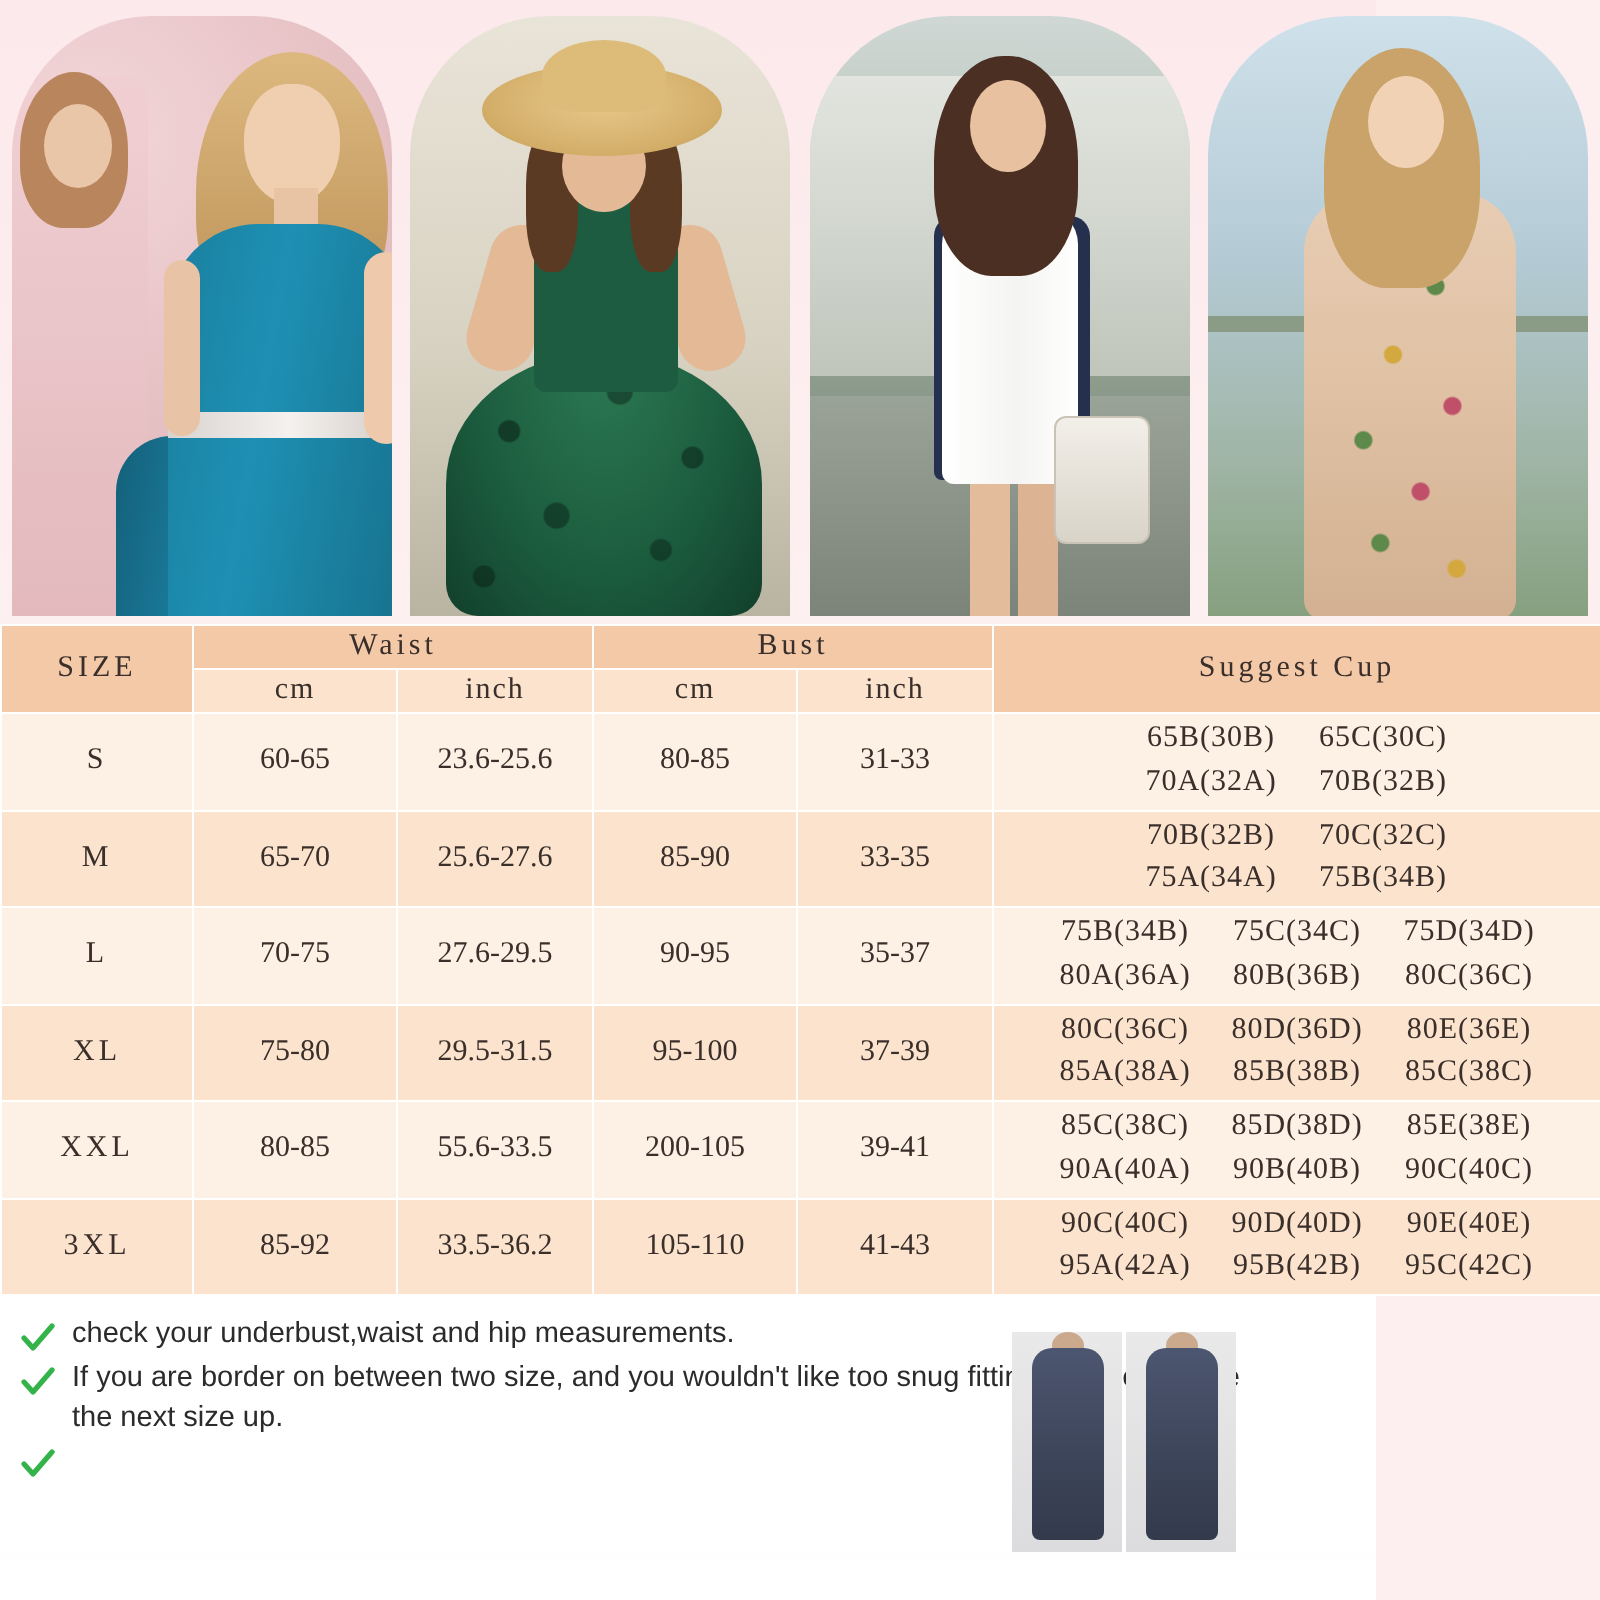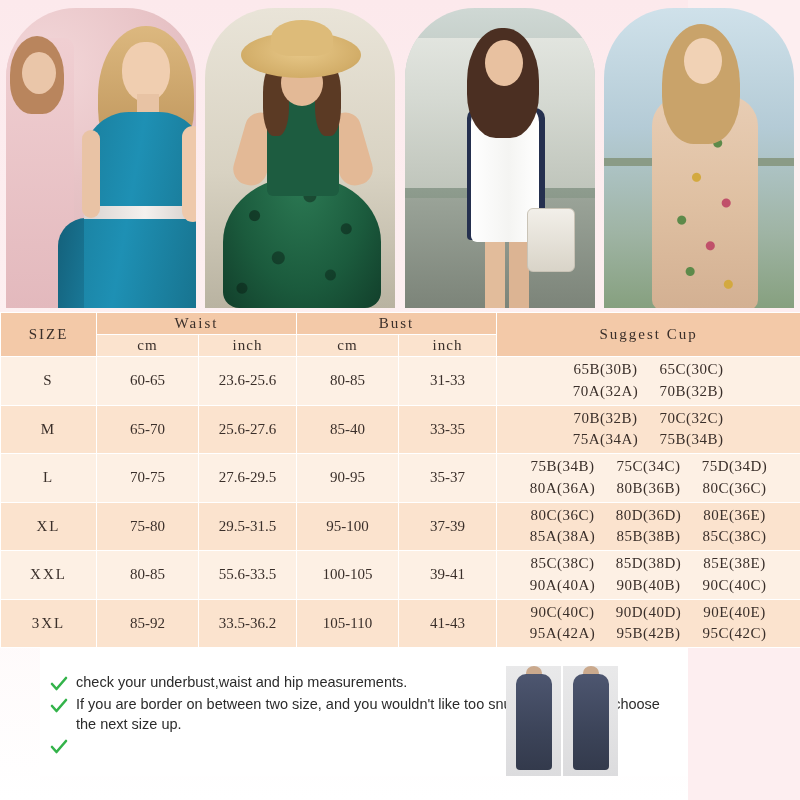--- a/index.html
+++ b/index.html
@@ -320,25 +320,24 @@
     font-size: 14px;
     letter-spacing: .5px;
     padding: 4px 0;
   }
   .cup-line { white-space: pre; text-decoration: underline; }
   .cup-item { display: inline-block; width: 86px; }
 
   
   .notes {
     position: relative;
-    padding: 25px 12px 0 10px;
+    padding: 10px 12px 0 10px;
     background: #ffffff;
     height: 128px;
     box-sizing: border-box;
-    margin-left: 40px;
   }
   .note {
     display: flex;
     align-items: flex-start;
     gap: 8px;
     margin-bottom: 2px;
   }
   .check {
     flex: 0 0 auto;
     width: 18px;
@@ -484,21 +483,21 @@
           <td class="cup-cell">
             <div class="cup-line"><span class="cup-item">65B(30B)</span><span class="cup-item">65C(30C)</span></div>
             <div class="cup-line"><span class="cup-item">70A(32A)</span><span class="cup-item">70B(32B)</span></div>
           </td>
         </tr>
 
         <tr class="row-a">
           <td class="cell-size">M</td>
           <td>65-70</td>
           <td>25.6-27.6</td>
-          <td>85-40</td>
+          <td>85-90</td>
           <td>33-35</td>
           <td class="cup-cell">
             <div class="cup-line"><span class="cup-item">70B(32B)</span><span class="cup-item">70C(32C)</span></div>
             <div class="cup-line"><span class="cup-item">75A(34A)</span><span class="cup-item">75B(34B)</span></div>
           </td>
         </tr>
 
         <tr class="row-b">
           <td class="cell-size">L</td>
           <td>70-75</td>
@@ -520,21 +519,21 @@
           <td class="cup-cell">
             <div class="cup-line"><span class="cup-item">80C(36C)</span><span class="cup-item">80D(36D)</span><span class="cup-item">80E(36E)</span></div>
             <div class="cup-line"><span class="cup-item">85A(38A)</span><span class="cup-item">85B(38B)</span><span class="cup-item">85C(38C)</span></div>
           </td>
         </tr>
 
         <tr class="row-b">
           <td class="cell-size">XXL</td>
           <td>80-85</td>
           <td>55.6-33.5</td>
-          <td>100-105</td>
+          <td>200-105</td>
           <td>39-41</td>
           <td class="cup-cell">
             <div class="cup-line"><span class="cup-item">85C(38C)</span><span class="cup-item">85D(38D)</span><span class="cup-item">85E(38E)</span></div>
             <div class="cup-line"><span class="cup-item">90A(40A)</span><span class="cup-item">90B(40B)</span><span class="cup-item">90C(40C)</span></div>
           </td>
         </tr>
 
         <tr class="row-a">
           <td class="cell-size">3XL</td>
           <td>85-92</td>

